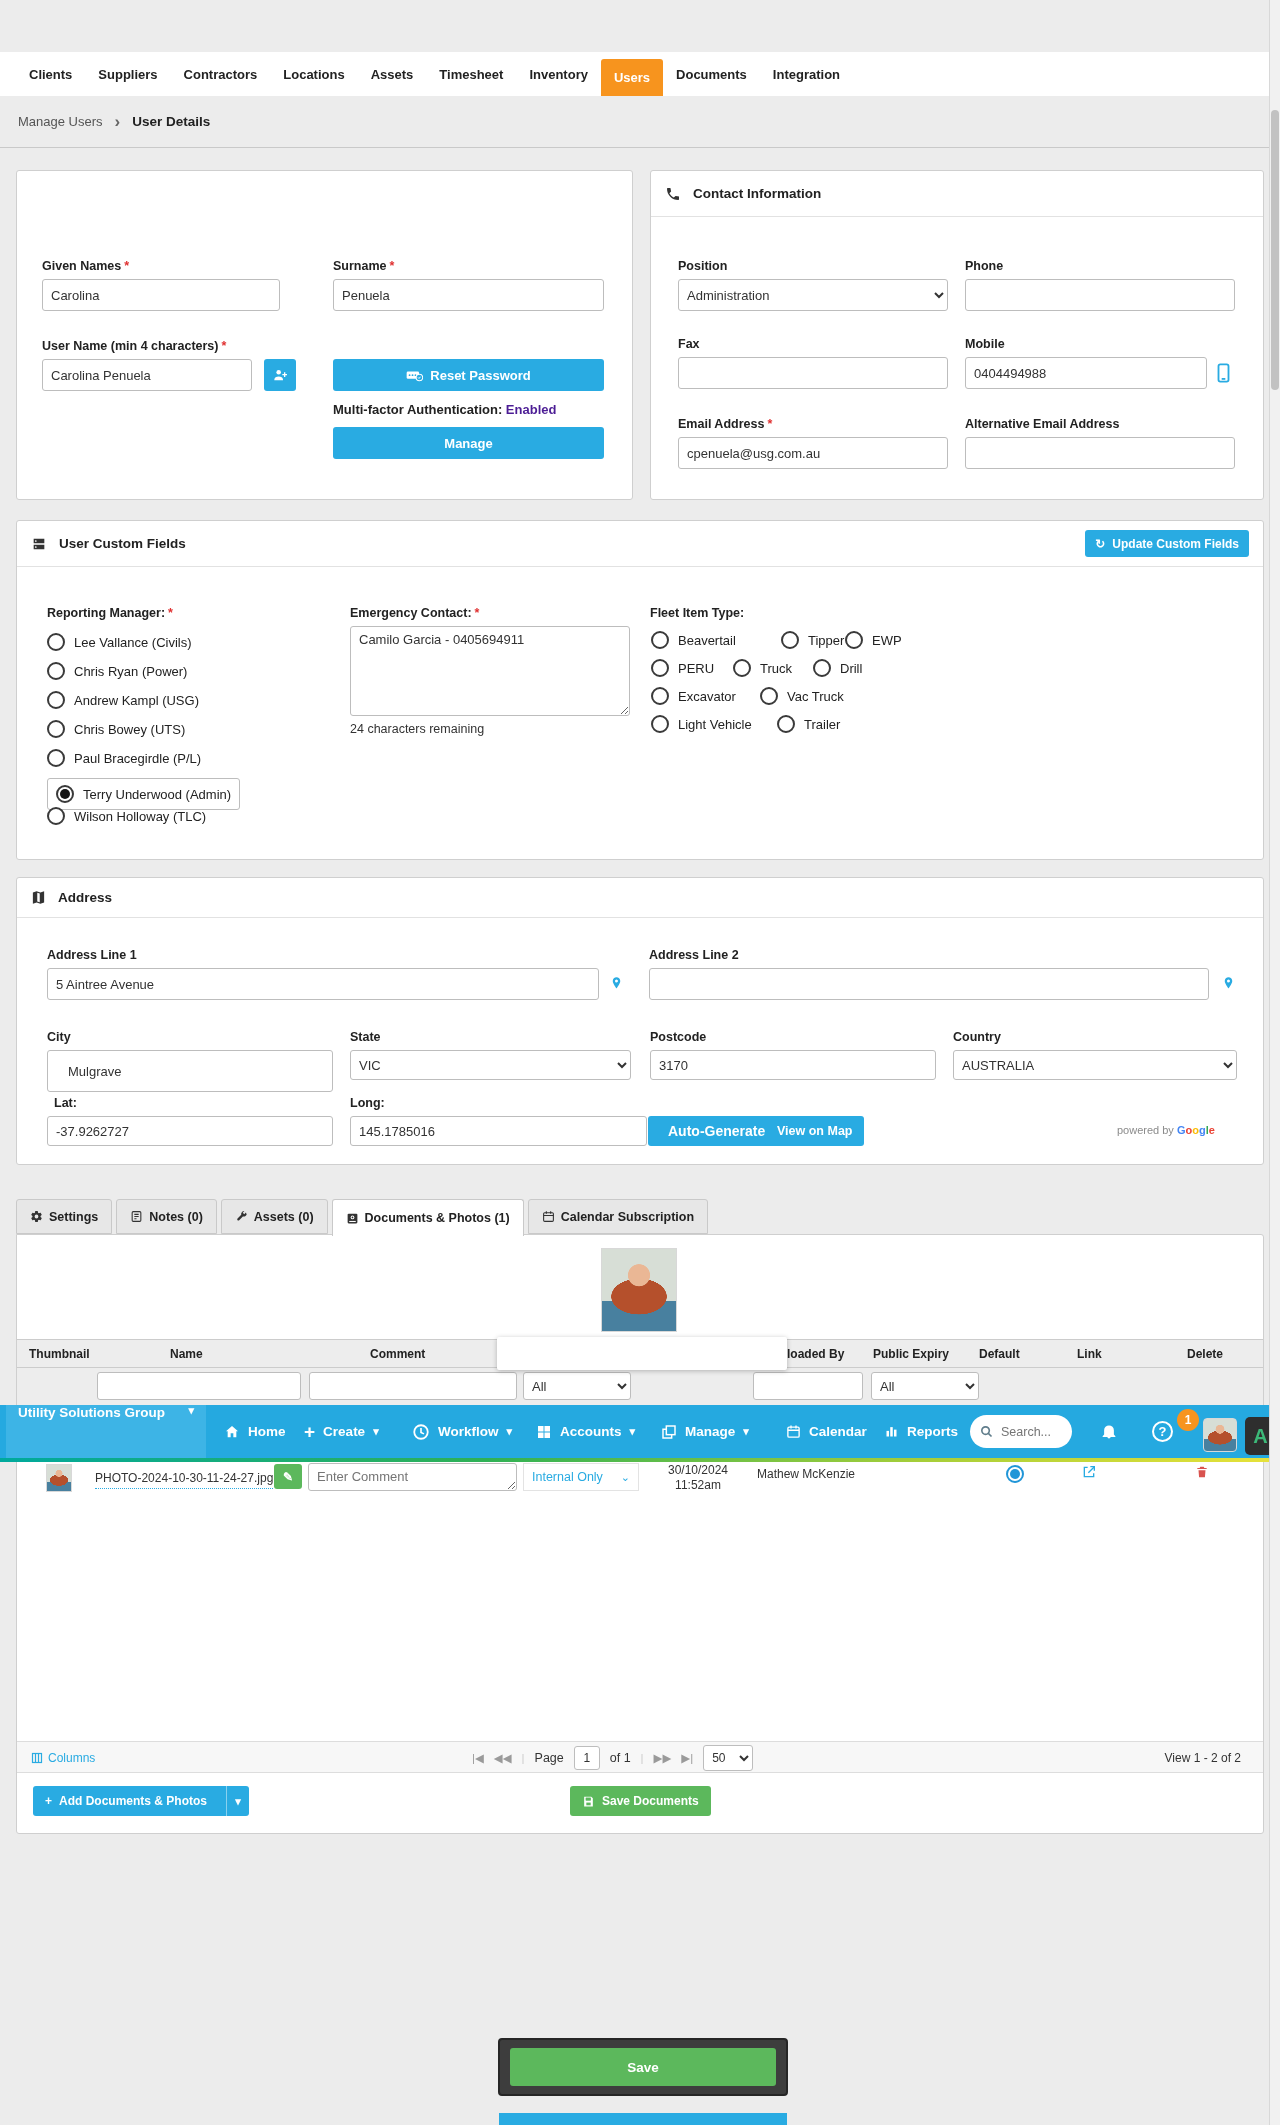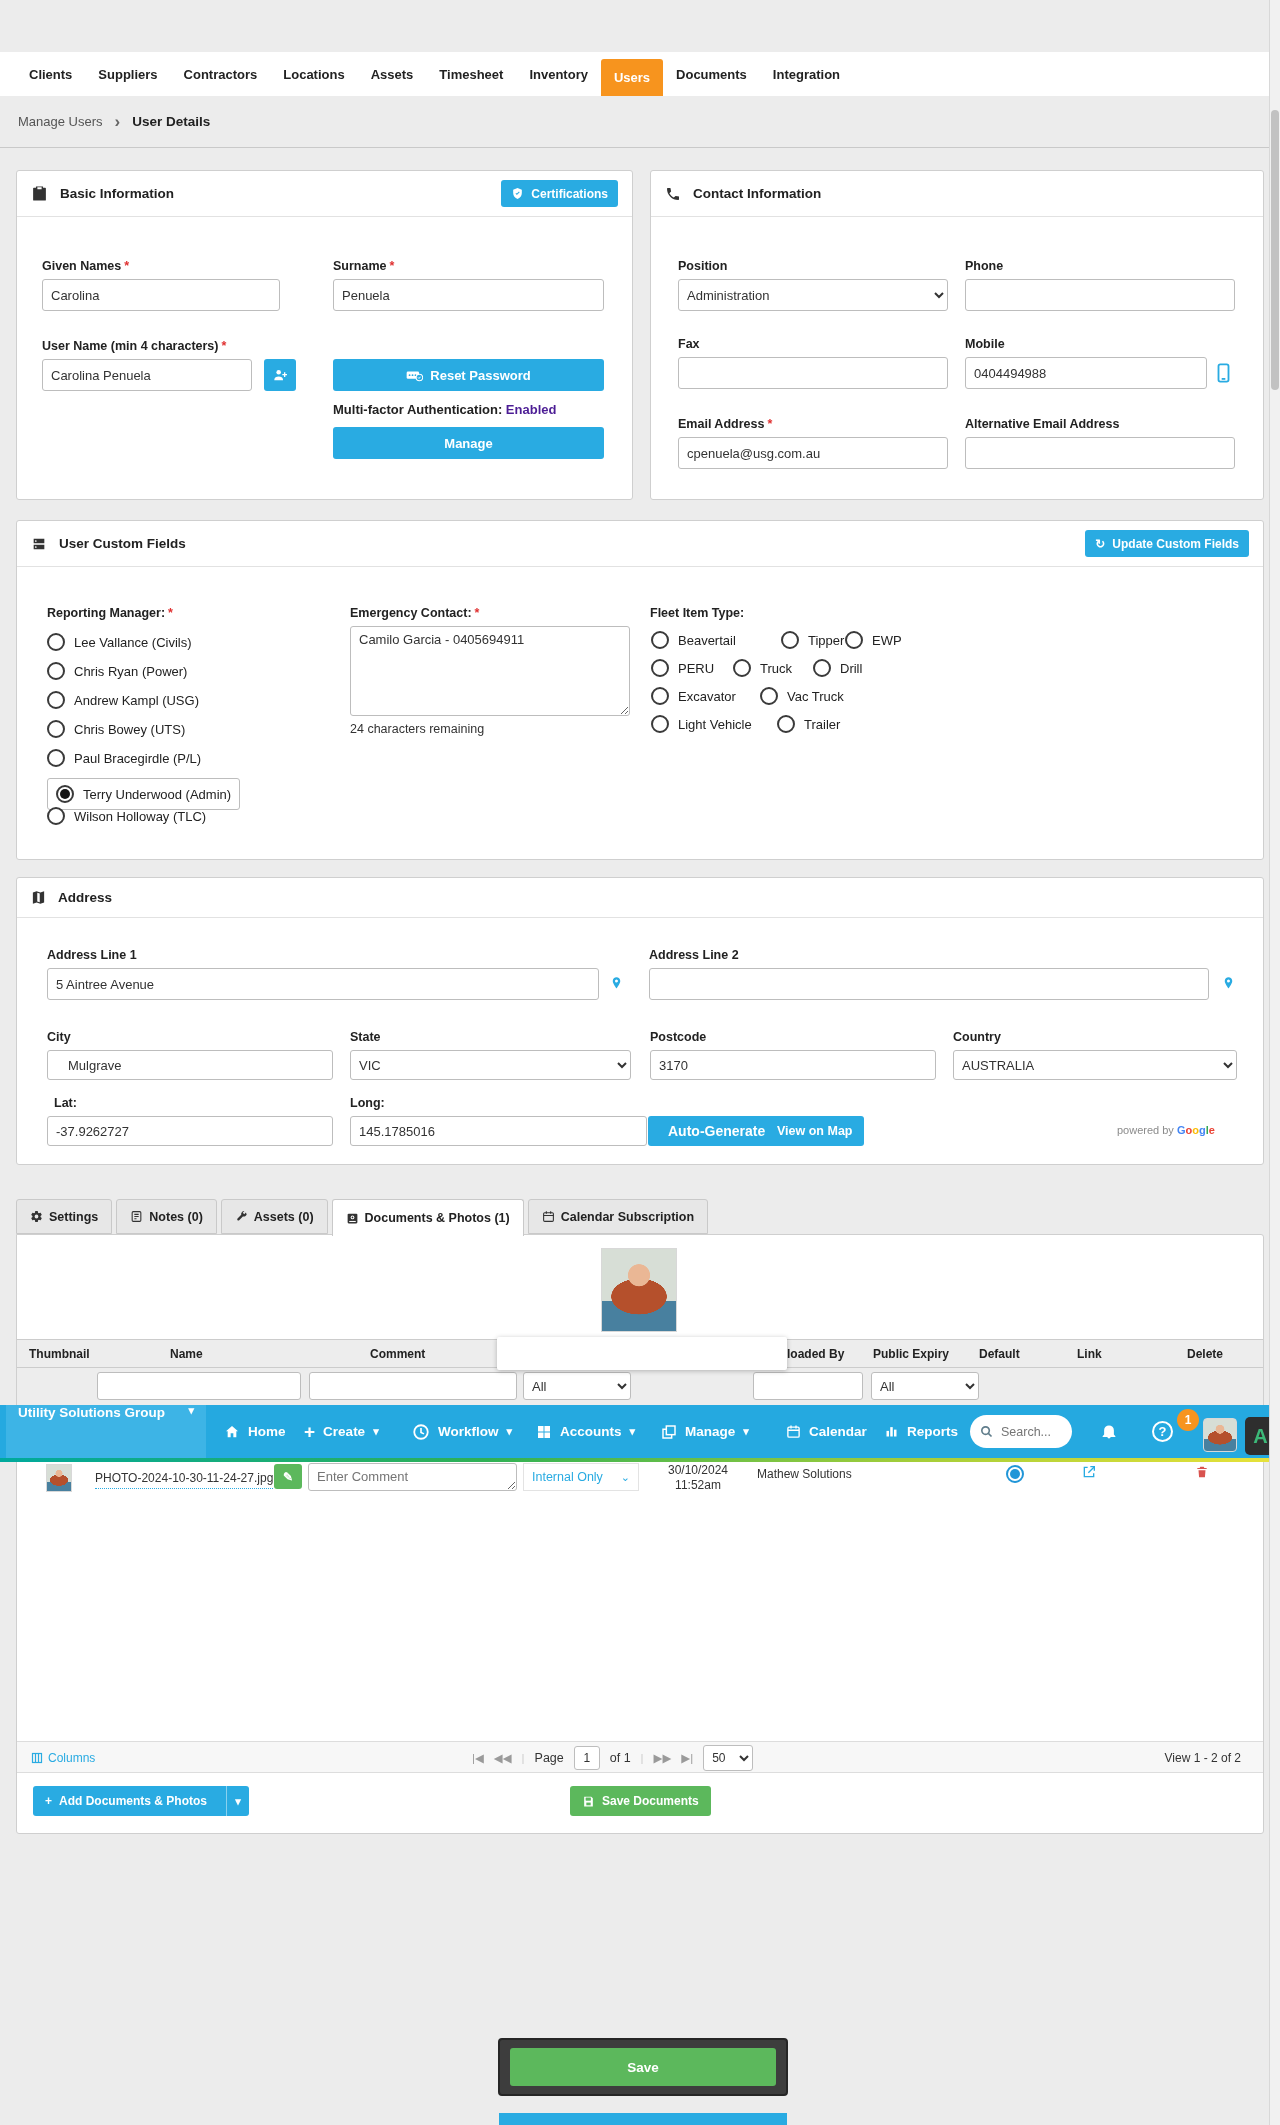--- a/index.html
+++ b/index.html
@@ -111,37 +111,20 @@
     <span class="ttab">Integration</span>
   </nav>
 
   <div class="crumb">
     <span>Manage Users</span>
     <span class="chev">›</span>
     <span class="cur">User Details</span>
   </div>
 
   <section class="panel" style="left:16px;top:170px;width:617px;height:330px">
-    <div class="phd">
-      <span class="icn">
-          <svg width="17" height="17" viewBox="0 0 24 24" fill="#333">
-            <path d="M7 2h10v2h3a1 1 0 0 1 1 1v16a1 1 0 0 1-1 1H4a1 1 0 0 1-1-1V5a1 1 0 0 1 1-1h3V2zm2 1v3h6V3H9zm3 6a2.6 2.6 0 1 1 0 5.2A2.6 2.6 0 0 1 12 9zm-5 9.5c0-2.3 2.3-3.6 5-3.6s5 1.3 5 3.6v.8H7v-.8z"></path>
-          </svg>
-        </span>
-      <span class="ptitle">Basic Information</span>
-      <button class="btn blue" style="margin-left:auto;height:27px;padding:0 10px;font-size:12px">
-        <span class="icn">
-            <svg width="13" height="13" viewBox="0 0 24 24">
-              <path d="M12 2 4 5v6c0 5 3.4 9.3 8 11 4.6-1.7 8-6 8-11V5l-8-3z" fill="#fff"></path>
-              <path d="m10.9 14.8-2.6-2.6 1.3-1.3 1.3 1.3 3.8-3.8 1.3 1.3-5.1 5.1z" fill="#29abe2"></path>
-            </svg>
-          </span>
-        <span>Certifications</span>
-      </button>
-    </div>
     <span class="lbl" style="left:25px;top:88px"><span>Given Names</span><span class="req">*</span></span>
     <input class="inp" style="left: 25px; top: 108px; width: 238px;" value="Carolina">
     <span class="lbl" style="left:316px;top:88px"><span>Surname</span><span class="req">*</span></span>
     <input class="inp" style="left: 316px; top: 108px; width: 271px;" value="Penuela">
 
     <span class="lbl" style="left:25px;top:168px"><span>User Name (min 4 characters)</span><span class="req">*</span></span>
     <input class="inp" style="left: 25px; top: 188px; width: 210px;" value="Carolina Penuela">
     <button class="btn blue" style="position:absolute;left:247px;top:188px;width:32px;height:32px">
       <span class="icn">
           <svg width="16" height="16" viewBox="0 0 24 24" fill="#fff">
@@ -315,21 +298,21 @@
       </span>
     <span class="lbl" style="left:632px;top:70px">Address Line 2</span>
     <input class="inp" style="left: 632px; top: 90px; width: 560px;" value="">
     <span class="icn abs" style="left:1204px;top:96px">
         <svg class="pin" viewBox="0 0 24 24" fill="#29abe2">
           <path d="M12 2C8.7 2 6 4.7 6 8c0 4.5 6 12 6 12s6-7.5 6-12c0-3.3-2.7-6-6-6zm0 8.4A2.4 2.4 0 1 1 12 5.6a2.4 2.4 0 0 1 0 4.8z"></path>
         </svg>
       </span>
 
     <span class="lbl" style="left:30px;top:152px">City</span>
-    <input class="inp" style="left: 30px; top: 172px; width: 286px; height: 30px; padding-left: 20px;" value="Mulgrave">
+    <input class="inp" style="left: 30px; top: 172px; width: 286px; height: 42px; padding-left: 20px;" value="Mulgrave">
     <span class="lbl" style="left:333px;top:152px">State</span>
     <select class="sel" style="left:333px;top:172px;width:281px;height:30px"><option>VIC</option></select>
     <span class="lbl" style="left:633px;top:152px">Postcode</span>
     <input class="inp" style="left: 633px; top: 172px; width: 286px; height: 30px;" value="3170">
     <span class="lbl" style="left:936px;top:152px">Country</span>
     <select class="sel" style="left:936px;top:172px;width:284px;height:30px"><option>AUSTRALIA</option></select>
 
     <span class="lbl" style="left:37px;top:218px">Lat:</span>
     <input class="inp" style="left: 30px; top: 238px; width: 286px; height: 30px;" value="-37.9262727">
     <span class="lbl" style="left:333px;top:218px">Long:</span>
@@ -422,21 +405,21 @@
     <span class="fname abs" style="left:78px;top:236px">PHOTO-2024-10-30-11-24-27.jpg</span>
     <button class="btn green" style="position:absolute;left:257px;top:229px;width:28px;height:25px;font-size:12px">
         <span>✎</span>
       </button>
     <textarea class="txa" style="left: 291px; top: 228px; width: 209px; height: 28px;" rows="1" placeholder="Enter Comment"></textarea>
     <div class="intsel" style="left:506px;top:228px;width:116px;height:28px">
       <span>Internal Only</span>
       <span class="caret">⌄</span>
     </div>
     <span class="abs" style="left:641px;top:228px;width:80px;text-align:center;font-size:12px;line-height:1.25"><span>30/10/2024</span><br><span>11:52am</span></span>
-    <span class="abs" style="left:740px;top:232px;font-size:12px">Mathew Solutions</span>
+    <span class="abs" style="left:740px;top:232px;font-size:12px">Mathew McKenzie</span>
     <span class="brdo abs" style="left:989px;top:230px"></span>
     <span class="icn abs" style="left:1064px;top:229px">
         <svg width="16" height="16" viewBox="0 0 24 24" fill="none" stroke="#29abe2" stroke-width="2">
           <path d="M10 5H5v14h14v-5"></path>
           <path d="M14 4h6v6"></path>
           <path d="M20 4 11 13"></path>
         </svg>
       </span>
     <span class="icn abs" style="left:1178px;top:229px">
         <svg width="14" height="16" viewBox="0 0 24 24" fill="#d9534f">

